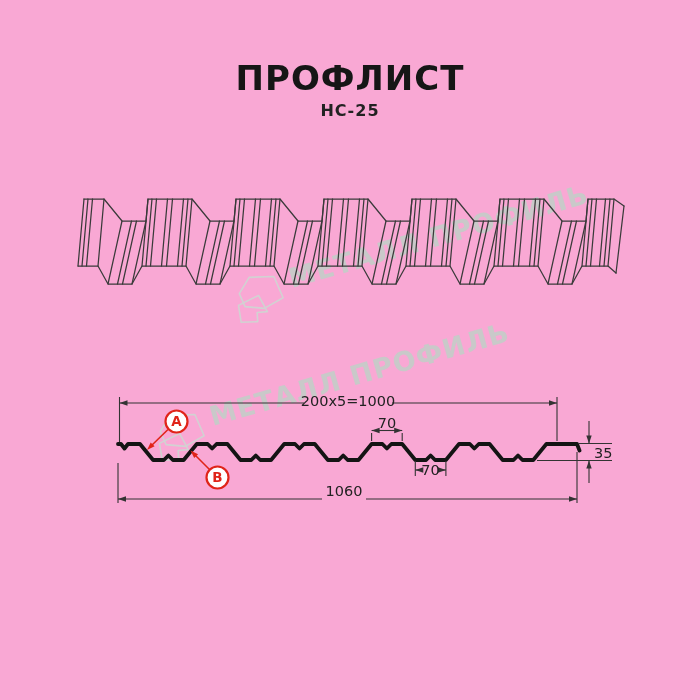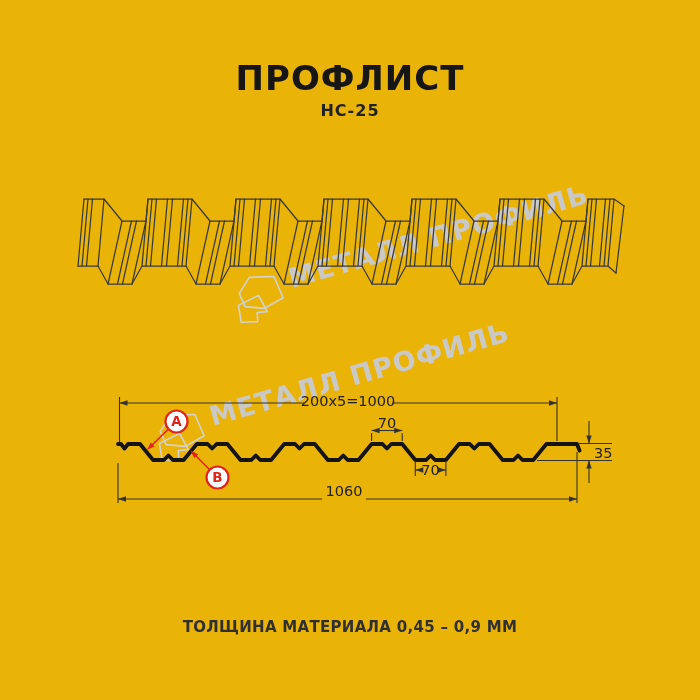--- a/index.html
+++ b/index.html
@@ -1,17 +1,17 @@
 <!DOCTYPE html>
 <html><head>
 <meta charset="utf-8">
 <style>
   html,body{margin:0;padding:0;background:#ffffff;width:700px;height:700px;overflow:hidden;
     font-family:"DejaVu Sans","Liberation Sans",sans-serif;}
-  .page{position:relative;width:700px;height:700px;background:#eab308;}
+  .page{position:relative;width:700px;height:700px;background:#f9a8d4;}
   .title{position:absolute;top:58px;left:0;width:700px;text-align:center;
     font-size:34px;font-weight:bold;letter-spacing:1px;color:#161616;}
   .subtitle{position:absolute;top:101px;left:0;width:700px;text-align:center;
     font-size:16px;font-weight:bold;letter-spacing:1px;color:#222;}
   .footer{position:absolute;top:618px;left:0;width:700px;text-align:center;
     font-size:15px;font-weight:bold;letter-spacing:0.3px;color:#303030;}
   svg{position:absolute;top:0;left:0;}
   .wm-text{font-size:27px;font-weight:bold;letter-spacing:1px;fill:#c9c9c9;}
   .wm-logo{fill:none;stroke:#d2d2d2;stroke-width:1.6;stroke-linejoin:round;}
   .sheet{fill:none;stroke:#3a3a3a;stroke-width:1.25;stroke-linejoin:round;stroke-linecap:round;}
@@ -170,14 +170,13 @@
         <polygon points="147.0,450.0 150.7,442.4 154.6,446.3" class="redarr"></polygon>
         <line x1="209.5" y1="469.5" x2="193" y2="453" class="red"></line>
         <polygon points="190.5,450.5 198.1,454.2 194.2,458.1" class="redarr"></polygon>
       </g>
     <circle class="callout-circle" cx="176.5" cy="421.5" r="11"></circle>
     <text class="callout-letter" x="176.5" y="426.3" text-anchor="middle">A</text>
     <circle class="callout-circle" cx="217.5" cy="477.5" r="11"></circle>
     <text class="callout-letter" x="217.5" y="482.3" text-anchor="middle">B</text>
   </svg>
 
-  <div class="footer">ТОЛЩИНА МАТЕРИАЛА 0,45 – 0,9 ММ</div>
 </div>
 
 </body></html>

